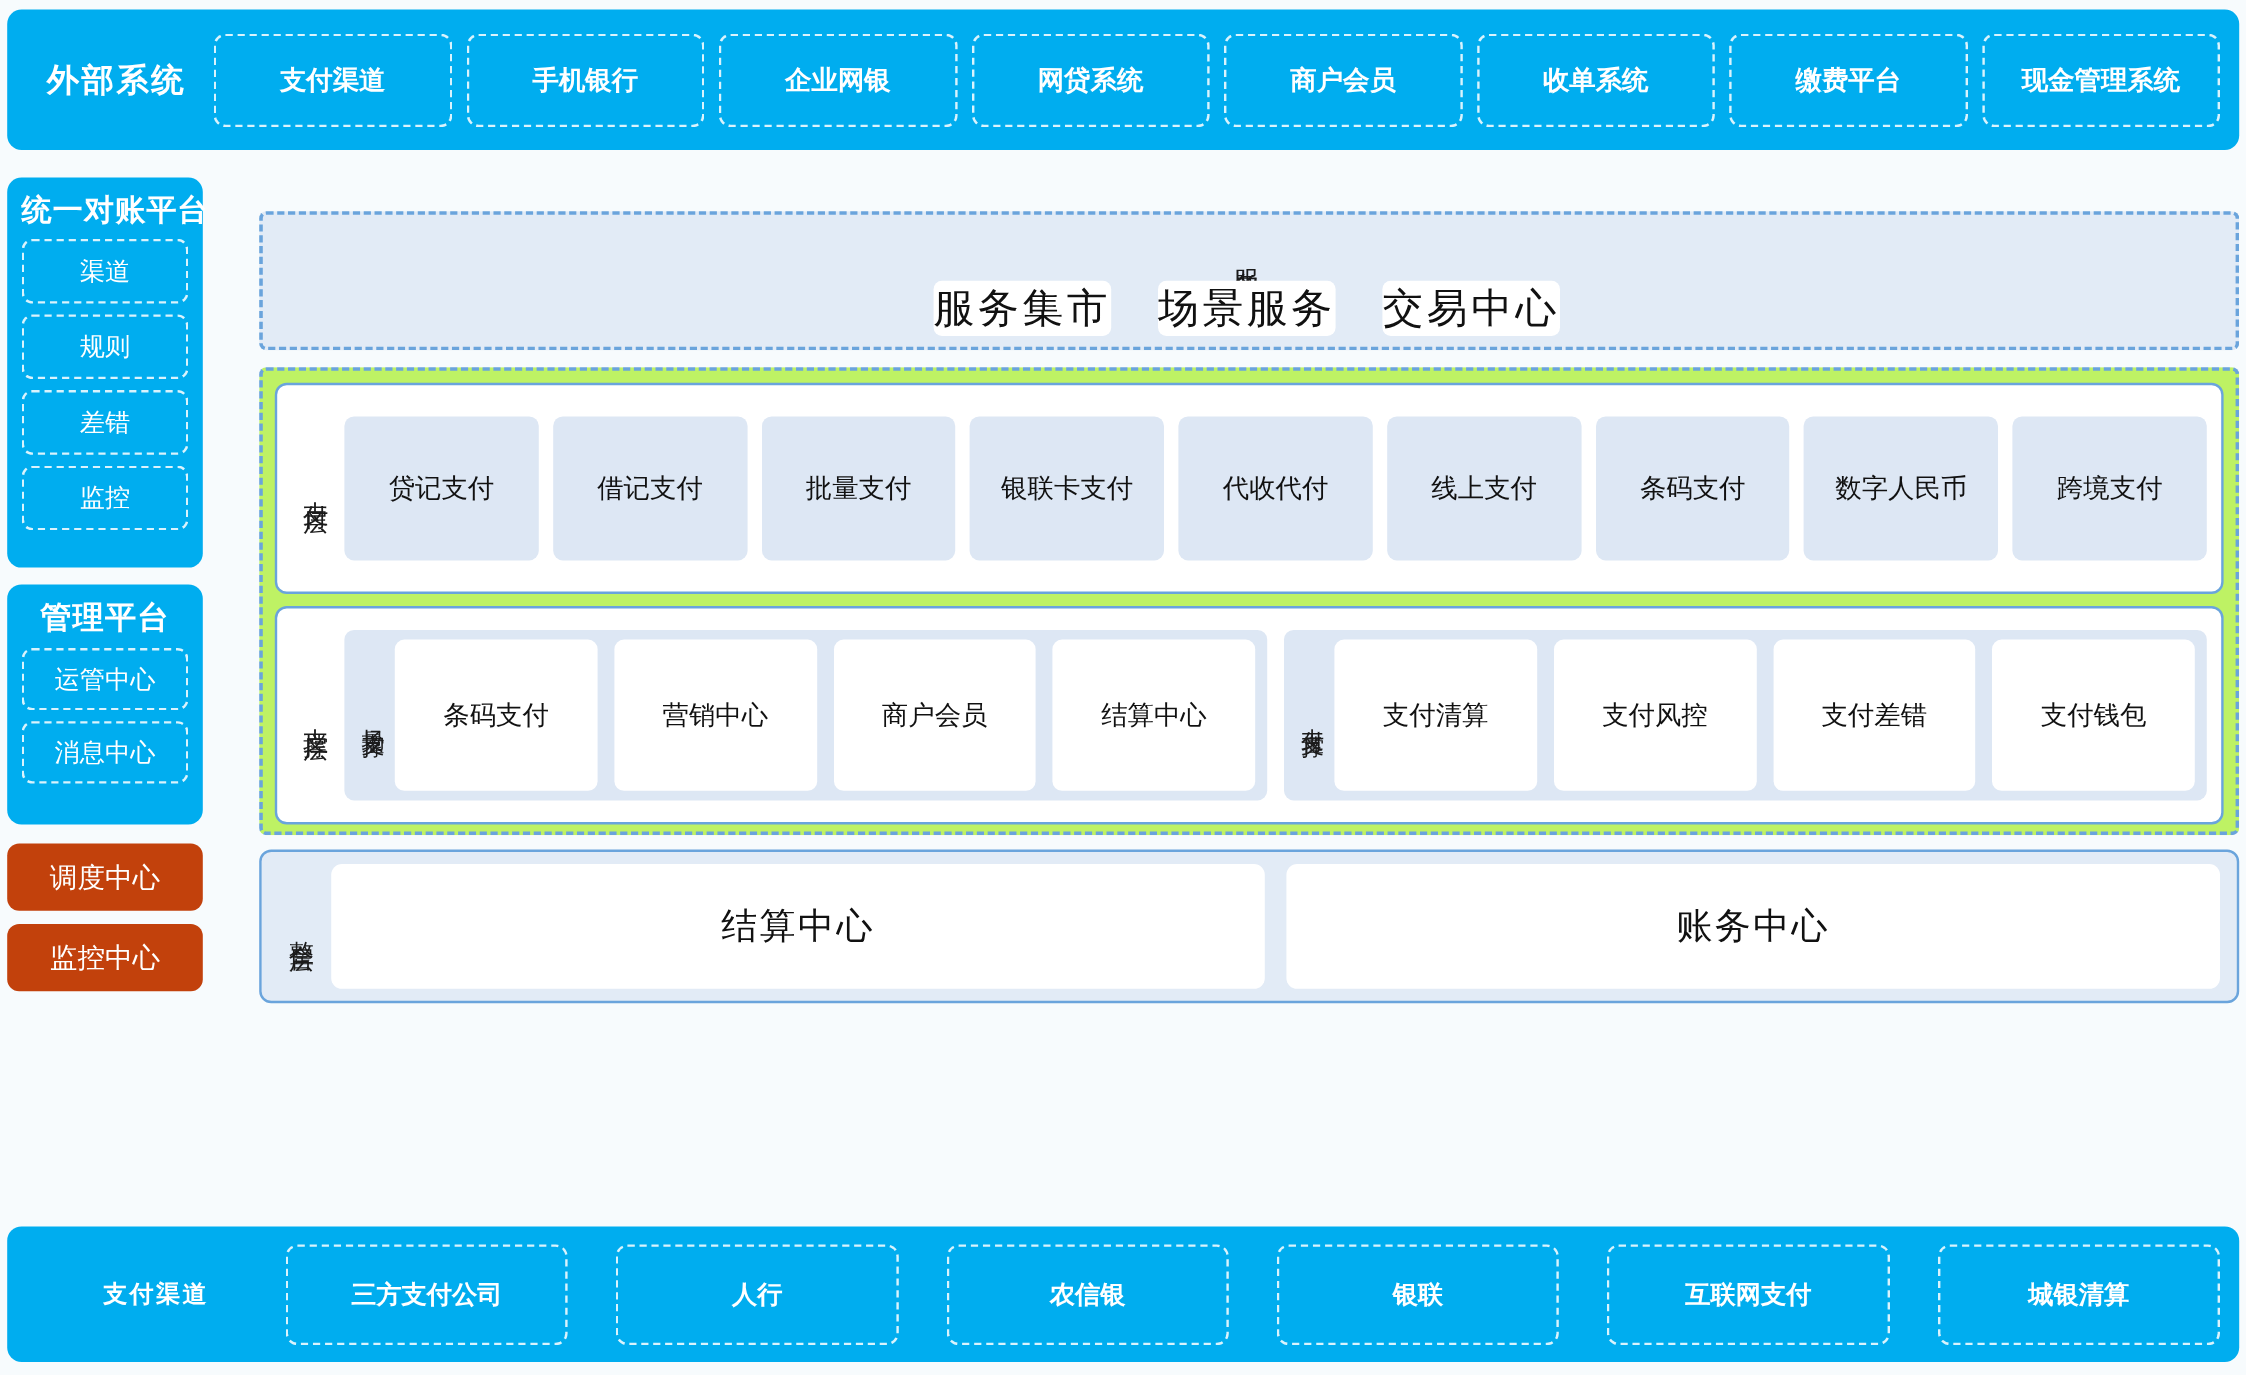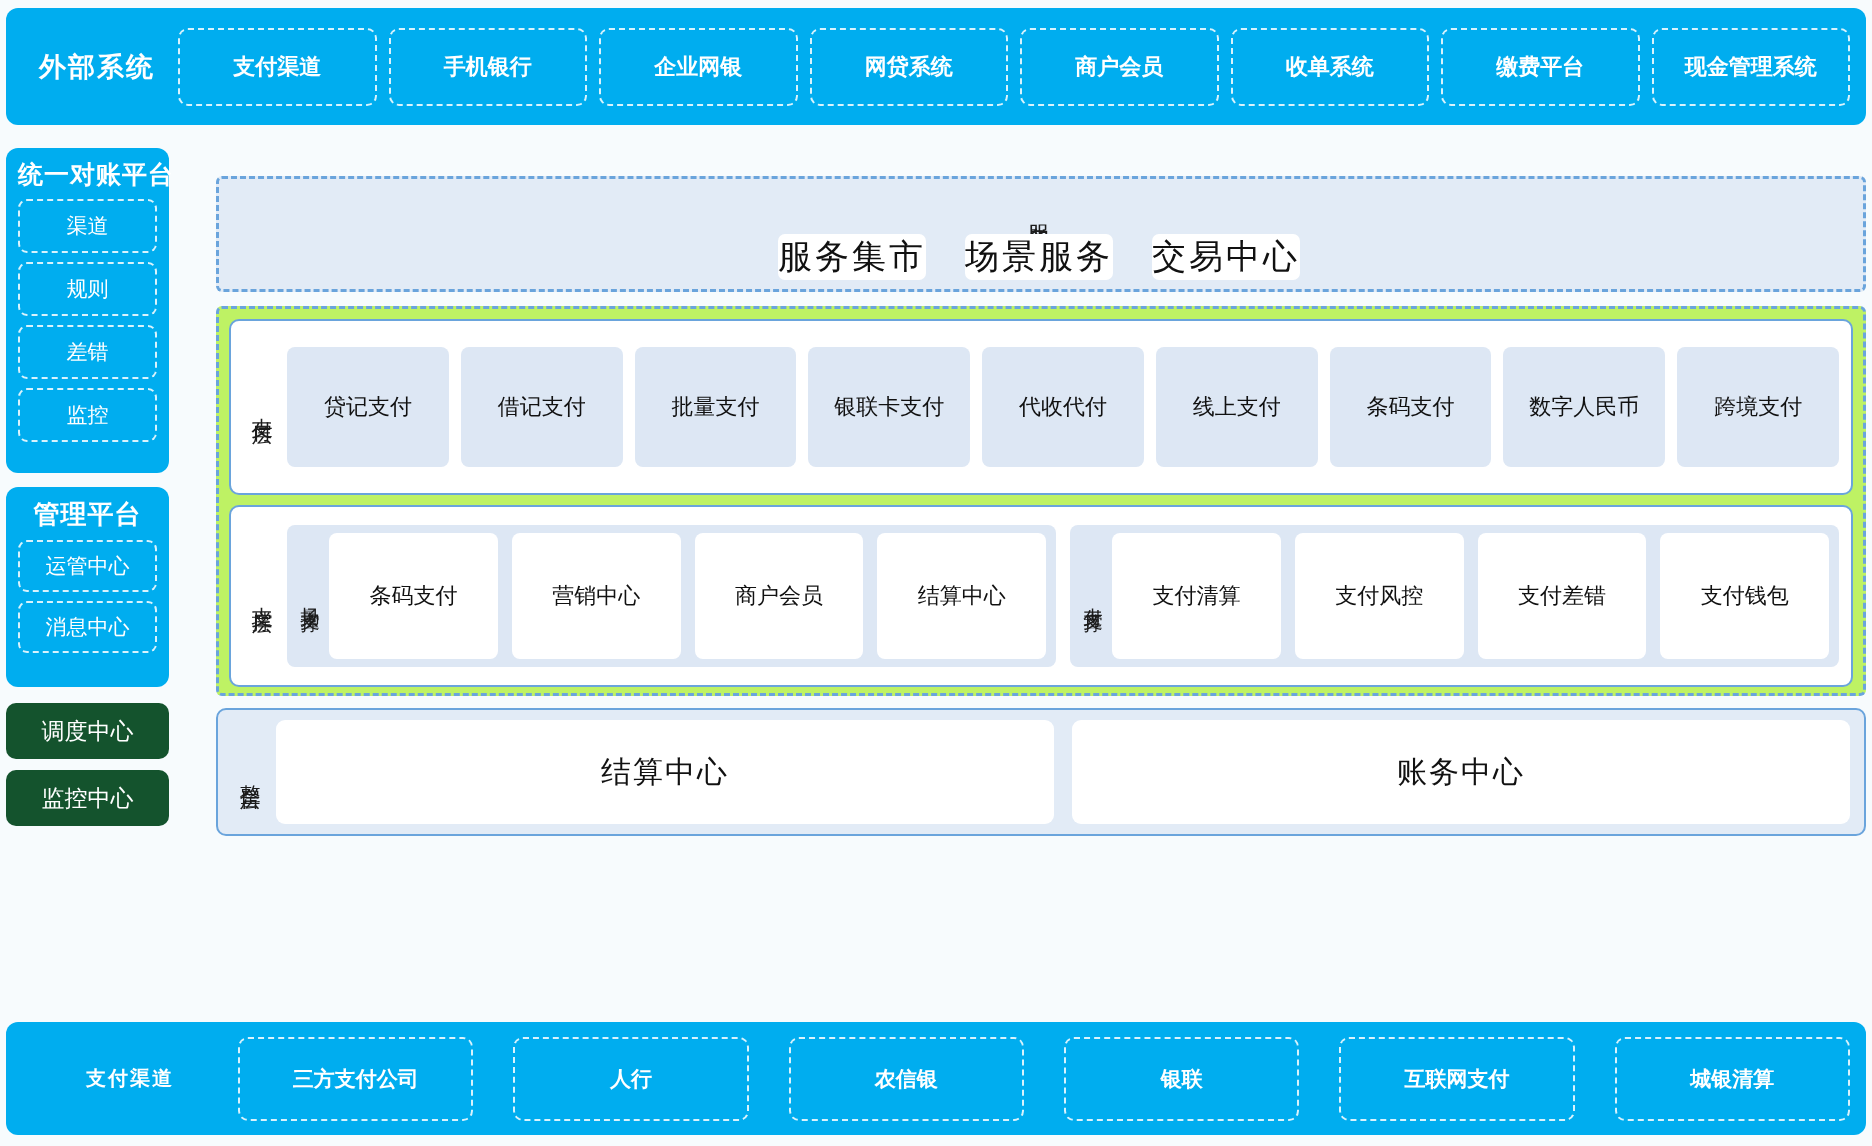--- a/index.html
+++ b/index.html
@@ -89,21 +89,21 @@
 
   #panel-recon { top: 148px; width: 163px; height: 325px; }
   #panel-recon .side-chip { height: 54px; }
   #panel-manage { top: 487px; width: 163px; height: 200px; }
   #panel-manage .side-panel-title { font-size: 26px; margin-bottom: 8px; }
   #panel-manage .side-chip { height: 52px; }
 
   .side-block {
     position: absolute;
     left: 6px;
-    background: #14532d;
+    background: #c2410c;
     border-radius: 10px;
     color: #ffffff;
     font-size: 23px;
     display: flex;
     align-items: center;
     justify-content: center;
     width: 163px;
     white-space: nowrap;
   }
   #block-sched  { top: 703px; height: 56px; }

